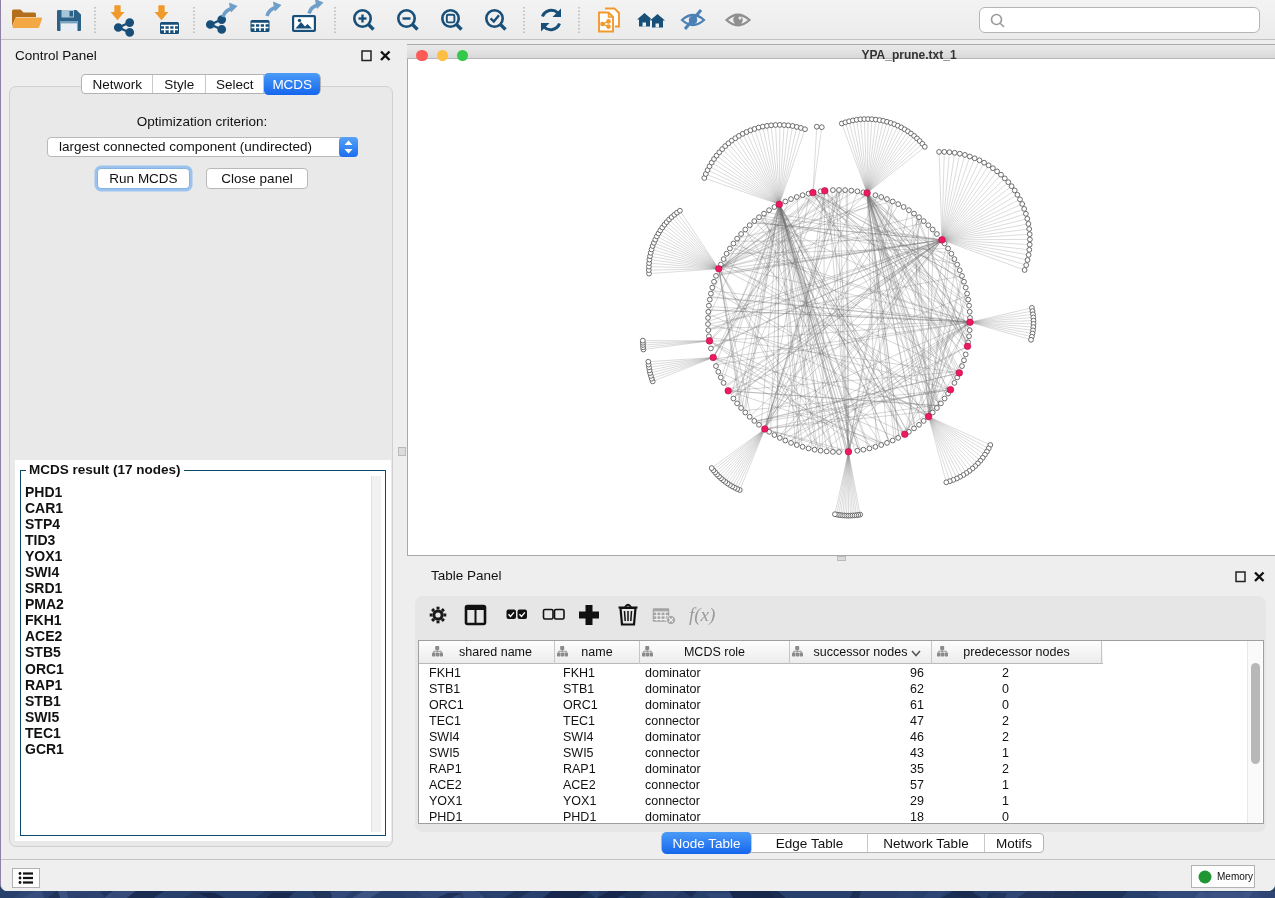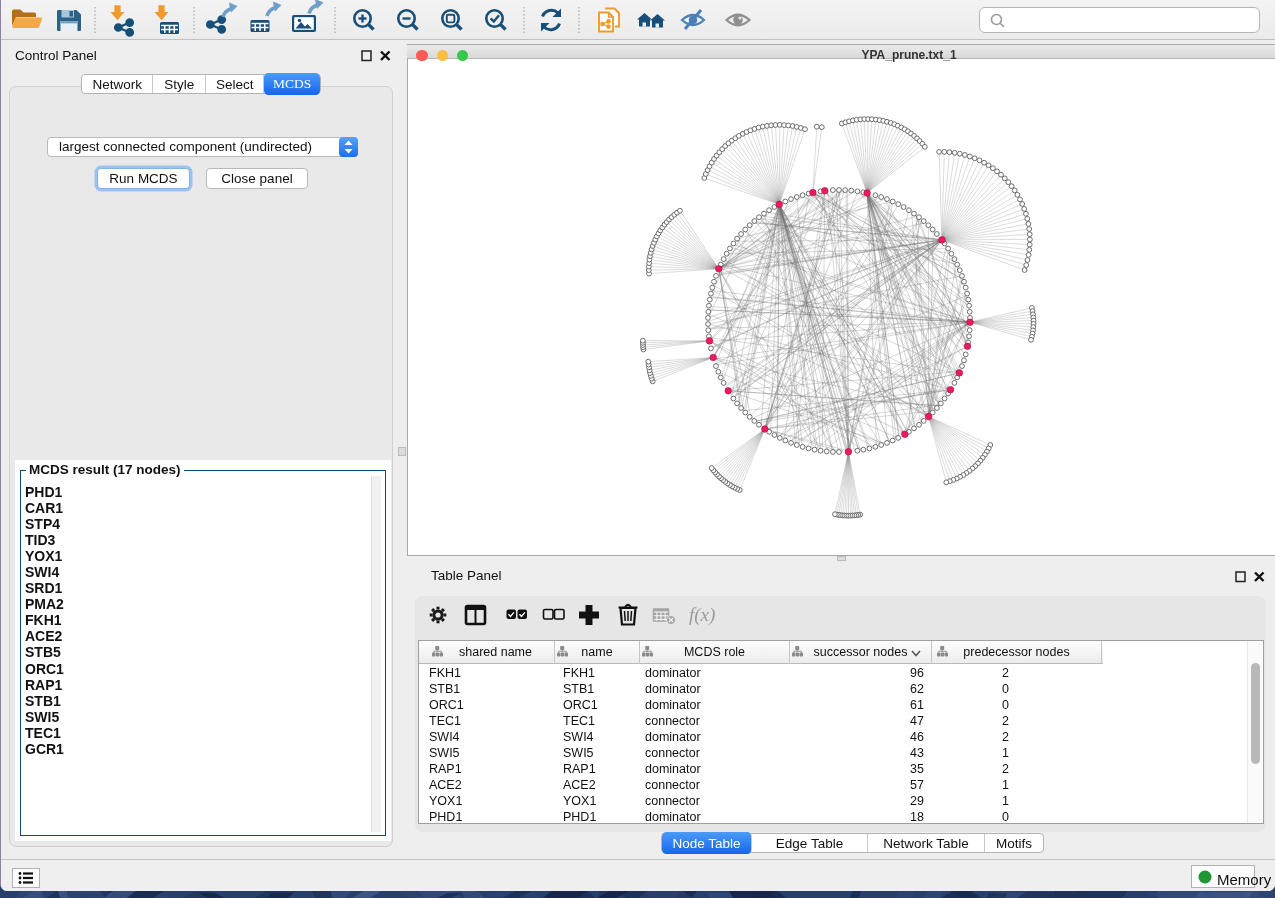--- a/index.html
+++ b/index.html
@@ -6,21 +6,21 @@
 html,body { width:1275px; height:898px; overflow:hidden; }
 body { font-family:"Liberation Sans", sans-serif; background:#16223a; position:relative; }
 #win { position:absolute; left:0; top:0; width:1275px; height:891px; background:#eeeeee; border-left:1.5px solid #8e81a4; border-radius:0 0 7px 7px; overflow:hidden;padding-left:40px; }
 #toolbar { position:absolute; left:0; top:0; width:1275px; height:40px; background:linear-gradient(#f3f3f3,#ebebeb); border-bottom:1px solid #c2c2c2; }
 #searchbox { position:absolute; left:978px; top:7px; width:281px; height:26px; background:#fff; border:1px solid #b5b5b5; border-radius:6px; }
 #ctrl-title { position:absolute; left:14px; top:48px; font-size:13.5px; color:#111; }
 .winbtns { position:absolute; top:50px; }
 #tabpanel { position:absolute; left:8px; top:86px; width:384px; height:761px; background:#e9e9e9; border:1px solid #d0d0d0; border-radius:7px; }
 #tabs { position:absolute; left:80px; top:74px; width:240px; height:20px; background:#fff; border:1px solid #b3b3b3; border-radius:4px; display:flex; font-size:13.5px; }
 #tabs .tab { display:flex; align-items:center; justify-content:center; color:#111; border-right:1px solid #c9c9c9; }
-#tabs .tab:last-child { border-right:none;font-family:Liberation Serif, serif; }
+#tabs .tab:last-child { border-right:none; }
 #tabs .tab.sel { background:linear-gradient(#4b9bf8,#1566ee); color:#fff; border-radius:4.5px; align-self:center; height:22px; }
 #optlabel { position:absolute; left:9px; top:114px; width:384px; text-align:center; font-size:13.5px; color:#111; }
 #dropdown { position:absolute; left:46px; top:137px; width:311px; height:20px; background:#fff; border:1px solid #b9b9b9; border-radius:4px; font-size:13.5px; color:#111; line-height:18px; padding-left:11px; }
 #dd-btn { position:absolute; right:-1px; top:-1px; width:19px; height:20px; border-radius:4px; background:linear-gradient(#56a1f8,#1c6ef0); }
 .btn { position:absolute; height:21px; background:#fff; border:1px solid #b9b9b9; border-radius:4px; font-size:13.5px; color:#111; text-align:center; line-height:19px; }
 #btn-run { left:96px; top:168px; width:93px; box-shadow:0 0 0 2.5px #9cc3ef; border-color:#85b2e0; }
 #btn-close { left:205px; top:168px; width:102px; }
 #listwrap { position:absolute; left:14px; top:460px; width:376px; height:381px; background:#fff; }
 #fieldset { position:absolute; left:19px; top:470px; width:366px; height:366px; border:1px solid #0c4a6e;font-weight:bold; }
 #fslegend { position:absolute; left:5px; top:-9px; background:#fff; padding:0 3px; font-size:13.5px; color:#111; }
@@ -41,21 +41,21 @@
 .trow span { position:absolute; top:1px; color:#111; }
 .trow .num { text-align:right; }
 #tsb { position:absolute; right:1px; top:0px; width:15px; height:182px; background:#fafafa; border-left:1px solid #e8e8e8; }
 #tsb .thumb { position:absolute; left:2.5px; top:22px; width:9px; height:101px; background:#b8b8b8; border-radius:5px; }
 #tp-tabs { position:absolute; left:660px; top:833px; height:20px; display:flex; font-size:13.5px; background:#fff; border:1px solid #b3b3b3; border-radius:4px; }
 #tp-tabs .tab { display:flex; align-items:center; justify-content:center; color:#111; border-right:1px solid #c9c9c9; }
 #tp-tabs .tab:last-child { border-right:none; }
 #tp-tabs .tab.sel { background:linear-gradient(#4b9bf8,#1566ee); color:#fff; border-radius:4.5px; align-self:center; height:22px; }
 #statusbar { position:absolute; left:0; top:859px; width:1275px; height:32px; background:#efefef; border-top:1px solid #c4c4c4; }
 #hambtn { position:absolute; left:11px; top:8px; width:28px; height:20px; background:#fdfdfd; border:1px solid #b2b2b2; }
-#membtn { position:absolute; left:1190px; top:865px; width:64px; height:23px; background:#fdfdfd; border:1px solid #b2b2b2; font-size:15px; color:#111; }
+#membtn { position:absolute; left:1190px; top:865px; width:64px; height:23px; background:#fdfdfd; border:1px solid #b2b2b2; font-size:10px; color:#111; }
 </style>
 </head>
 <body>
 <svg style="position:absolute;left:0;top:0" width="1275" height="898" viewBox="0 0 1275 898">
     <rect width="1275" height="898" fill="#26406b"></rect>
     <path d="M406 898 l-11 -9 h18 l11 9 z" fill="#2d4270" opacity="0.76"></path>
     <path d="M1159 898 l-11 -5 h21 l11 5 z" fill="#33497a" opacity="0.69"></path>
     <path d="M1053 898 l2 -6 h17 l-2 6 z" fill="#1a2c50" opacity="0.68"></path>
     <path d="M1244 898 l1 -10 h14 l-1 10 z" fill="#33497a" opacity="0.76"></path>
     <path d="M710 898 l-4 -5 h41 l4 5 z" fill="#33497a" opacity="0.75"></path>
@@ -241,20 +241,21 @@
       <rect x="1" y="1" width="9" height="9.5" fill="none" stroke="#222" stroke-width="1.5"></rect>
       <path d="M20 1.5 l8.5 8.5 m0 -8.5 l-8.5 8.5" stroke="#111" stroke-width="2.4"></path>
     </svg>
   <div id="tabpanel"></div>
   <div id="tabs">
     <div class="tab" style="width:72px">Network</div>
     <div class="tab" style="width:53px">Style</div>
     <div class="tab" style="width:59px">Select</div>
     <div class="tab sel" style="width:56px">MCDS</div>
   </div>
+  <div id="optlabel">Optimization criterion:</div>
   <div id="dropdown">largest connected component (undirected)<div id="dd-btn"><svg width="19" height="20" viewBox="0 0 19 20">
           <path d="M5.5 8 l4 -4.5 4 4.5 z M5.5 12 l4 4.5 4 -4.5 z" fill="#fff"></path>
         </svg></div></div>
   <div class="btn" id="btn-run">Run MCDS</div>
   <div class="btn" id="btn-close">Close panel</div>
   <div id="listwrap"></div>
   <div id="fieldset">
     <span id="fslegend">MCDS result (17 nodes)</span>
     <div id="mcdslist">PHD1<br>CAR1<br>STP4<br>TID3<br>YOX1<br>SWI4<br>SRD1<br>PMA2<br>FKH1<br>ACE2<br>STB5<br>ORC1<br>RAP1<br>STB1<br>SWI5<br>TEC1<br>GCR1</div>
     <div id="listsb"></div>

